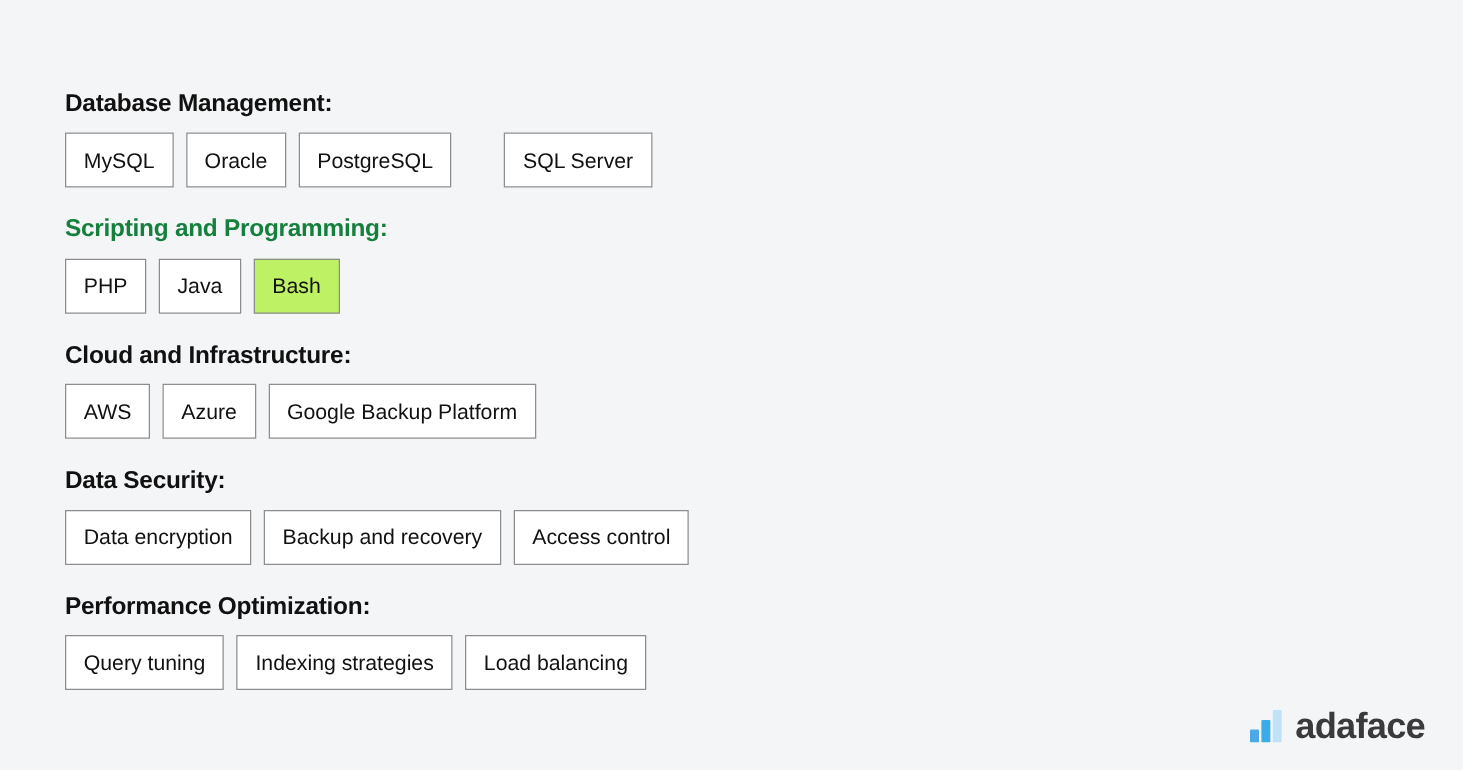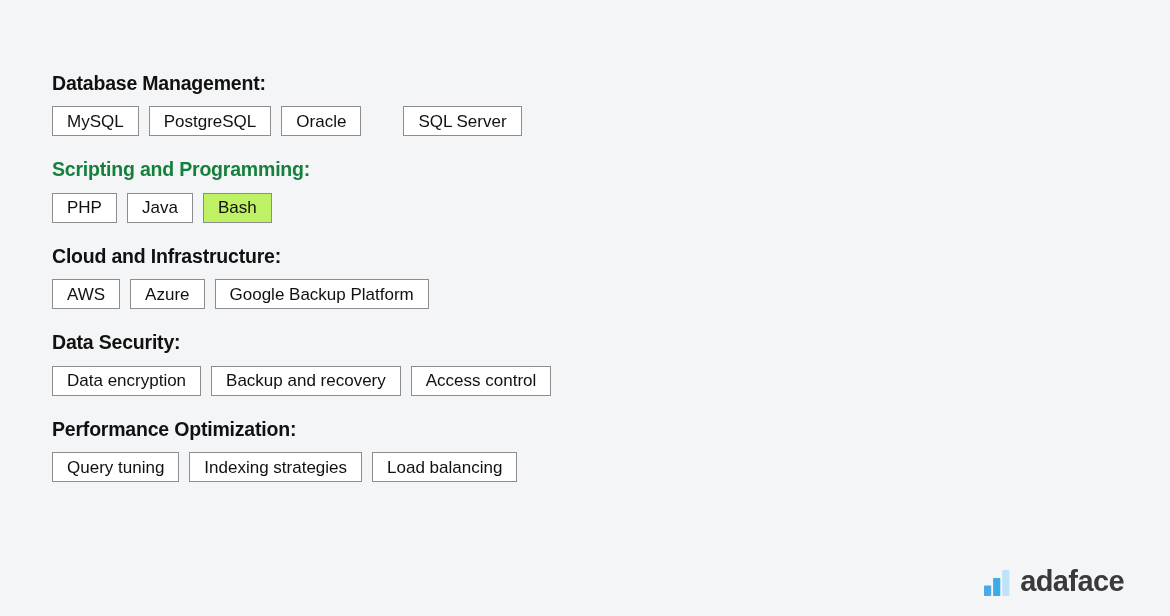--- a/index.html
+++ b/index.html
@@ -44,39 +44,39 @@
     display: flex;
     flex-wrap: wrap;
     align-items: flex-start;
     gap: 10px;
   }
 
   .chip {
     display: inline-flex;
     align-items: center;
     justify-content: center;
-    height: 30px;
+    height: 44px;
     padding: 0 14px;
     background: #ffffff;
     border: 1px solid #8d8d90;
     border-radius: 0;
     font-size: 17px;
     font-weight: 400;
     line-height: 1;
     color: #111111;
     white-space: nowrap;
   }
 
   
   #adaface-logo {
     position: absolute;
-    right: 46px;
+    right: 30px;
     bottom: 20px;
     display: flex;
-    align-items: flex-end;
+    align-items: flex-start;
     gap: 9px;
   }
 
   .logo-mark {
     display: block;
     width: 27px;
     height: 27px;
   }
 
   .logo-wordmark {
@@ -88,22 +88,22 @@
   }
 </style>
 </head>
 <body style="background: rgb(244, 245, 247);">
 
 <div id="skills-sheet">
     <div class="skill-group">
       <div class="group-heading" style="color: rgb(17, 17, 17);">Database Management:</div>
       <div class="chip-row">
         <span class="chip" style="border-color: rgb(141, 141, 144); background: rgb(255, 255, 255);">MySQL</span>
+        <span class="chip" style="border-color: rgb(141, 141, 144); background: rgb(255, 255, 255);">Oracle</span>
         <span class="chip" style="border-color: rgb(141, 141, 144); background: rgb(255, 255, 255);">PostgreSQL</span>
-        <span class="chip" style="border-color: rgb(141, 141, 144); background: rgb(255, 255, 255);">Oracle</span>
         <span class="chip" style="border-color: rgb(141, 141, 144); background: rgb(255, 255, 255); margin-left: 32px;">SQL Server</span>
       </div>
     </div>
     <div class="skill-group">
       <div class="group-heading" style="color: #15803d;">Scripting and Programming:</div>
       <div class="chip-row">
         <span class="chip" style="border-color: rgb(141, 141, 144); background: rgb(255, 255, 255);">PHP</span>
         <span class="chip" style="border-color: rgb(141, 141, 144); background: rgb(255, 255, 255);">Java</span>
         <span class="chip" style="border-color: rgb(141, 141, 144); background: #bef264;">Bash</span>
       </div>

